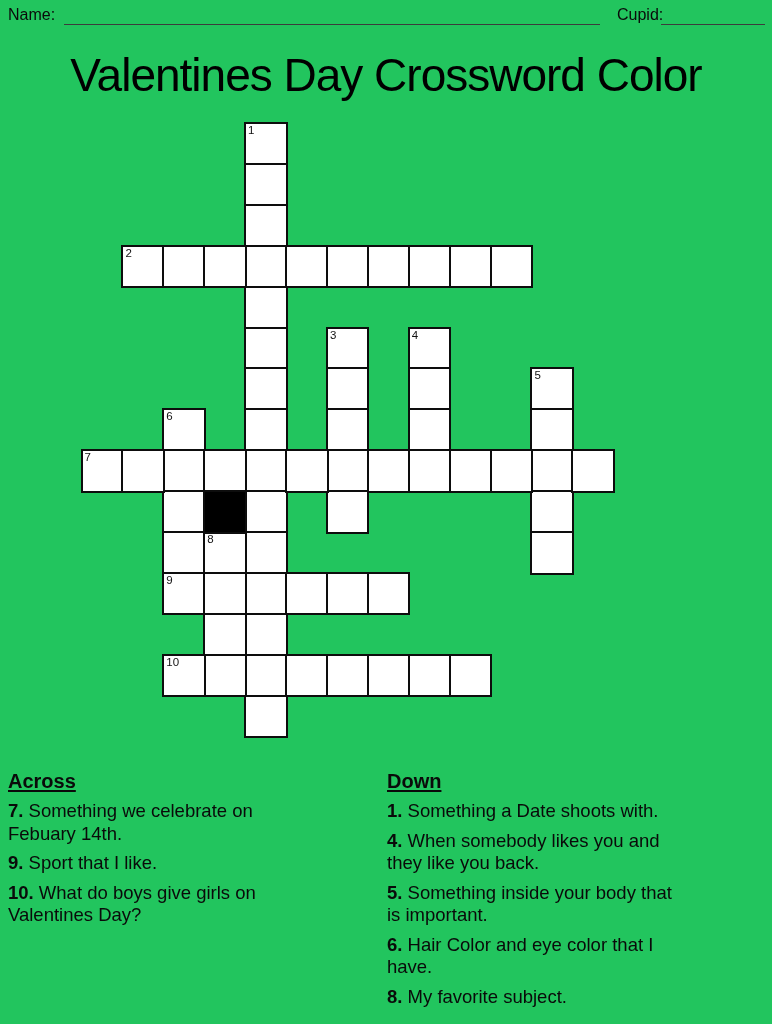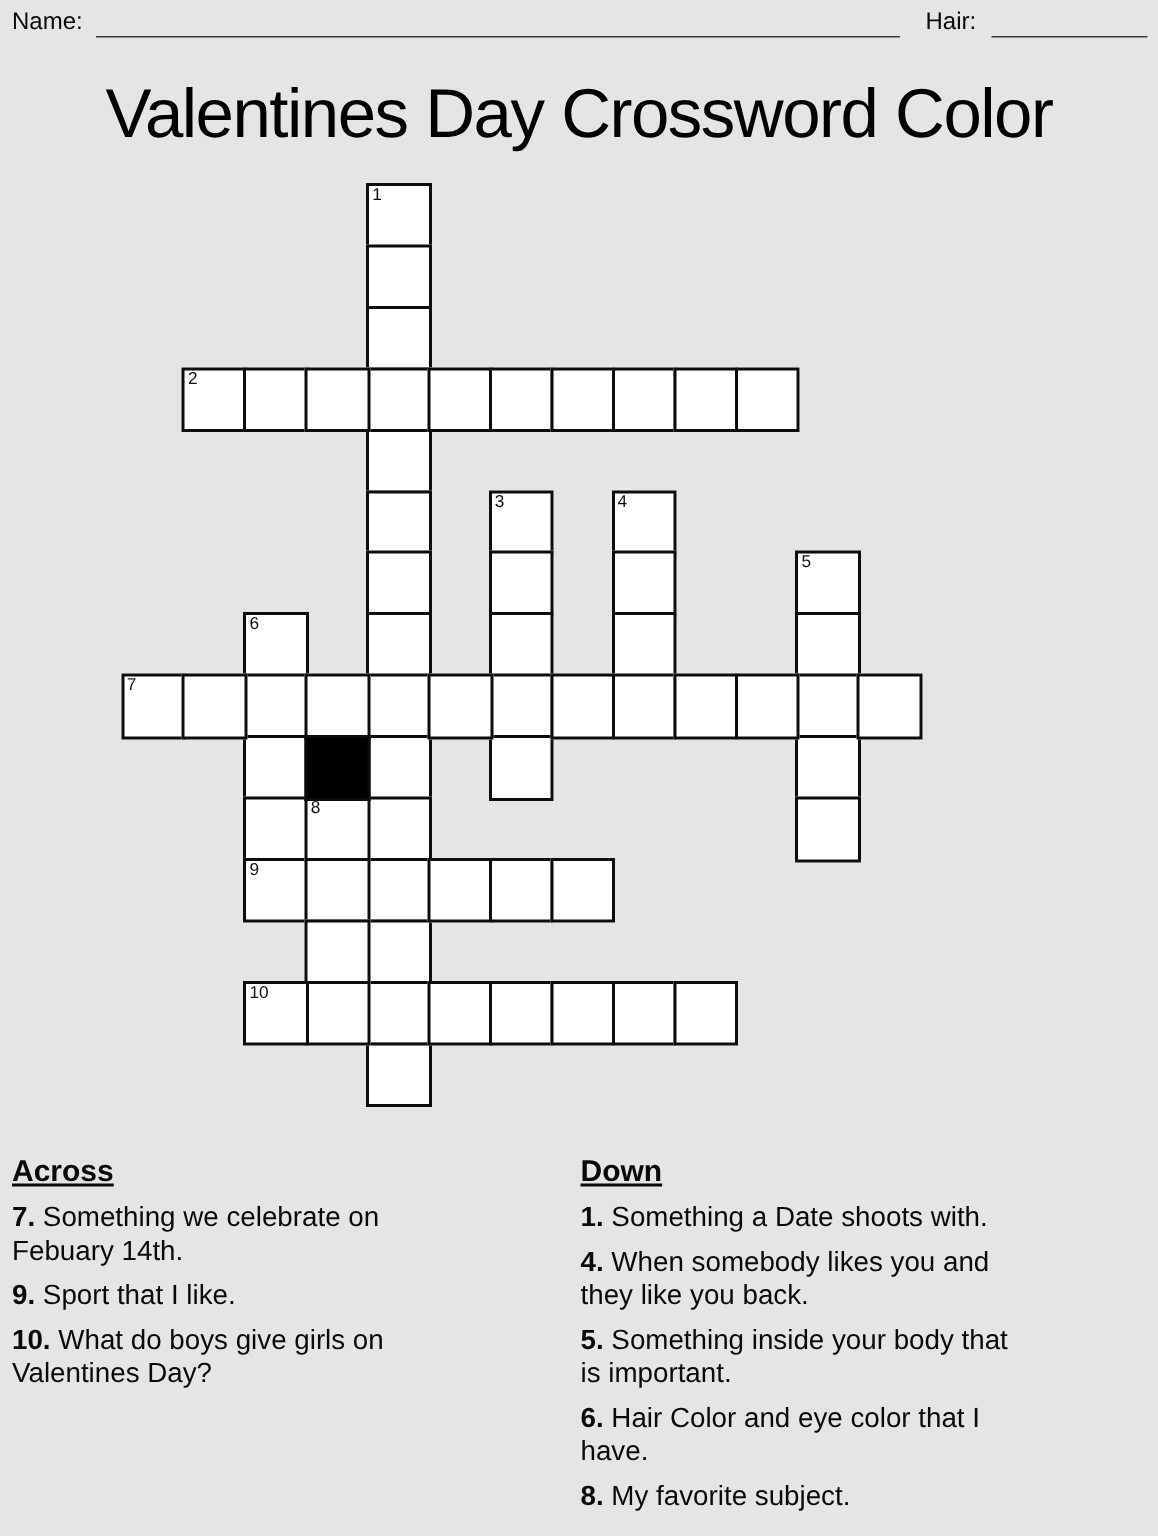--- a/index.html
+++ b/index.html
@@ -4,21 +4,21 @@
 <style>
   * { margin: 0; padding: 0; box-sizing: border-box; }
   html, body { background: #ffffff; }
   body {
     width: 772px; height: 1024px;
     position: relative;
     font-family: "Liberation Sans", "DejaVu Sans", sans-serif;
     color: #000;
     overflow: hidden;
   }
-  .page { position: absolute; inset: 0; background: #e5e5e5; }
+  .page { position: absolute; inset: 0; background: #22c55e; }
 
   
   .hdr-label {
     position: absolute; top: 6px;
     font-size: 16px; color: #0a0a0a;
   }
   .name-label { left: 8px; }
   .date-label { left: 617px; }
   .write-line {
     position: absolute; height: 19px; top: 6px;
@@ -70,21 +70,21 @@
   .clue b { font-weight: 700; }
   .clue .txt { white-space: pre-line; }
 </style>
 </head>
 <body>
 
 <div class="page">
 
   <span class="hdr-label name-label">Name:</span>
   <div class="write-line name-line"></div>
-  <span class="hdr-label date-label">Hair:</span>
+  <span class="hdr-label date-label">Cupid:</span>
   <div class="write-line date-line"></div>
 
   <div class="title">Valentines Day Crossword Color</div>
 
   <div class="grid" id="grid">
       <div class="cell" style="left: 244.1px; top: 122px; width: 43.5px; height: 43.5px;">
         <span class="cellnum">1</span>
       </div>
       <div class="cell" style="left: 244.1px; top: 162.9px; width: 43.5px; height: 43.5px;"></div>
       <div class="cell" style="left: 244.1px; top: 203.8px; width: 43.5px; height: 43.5px;"></div>

